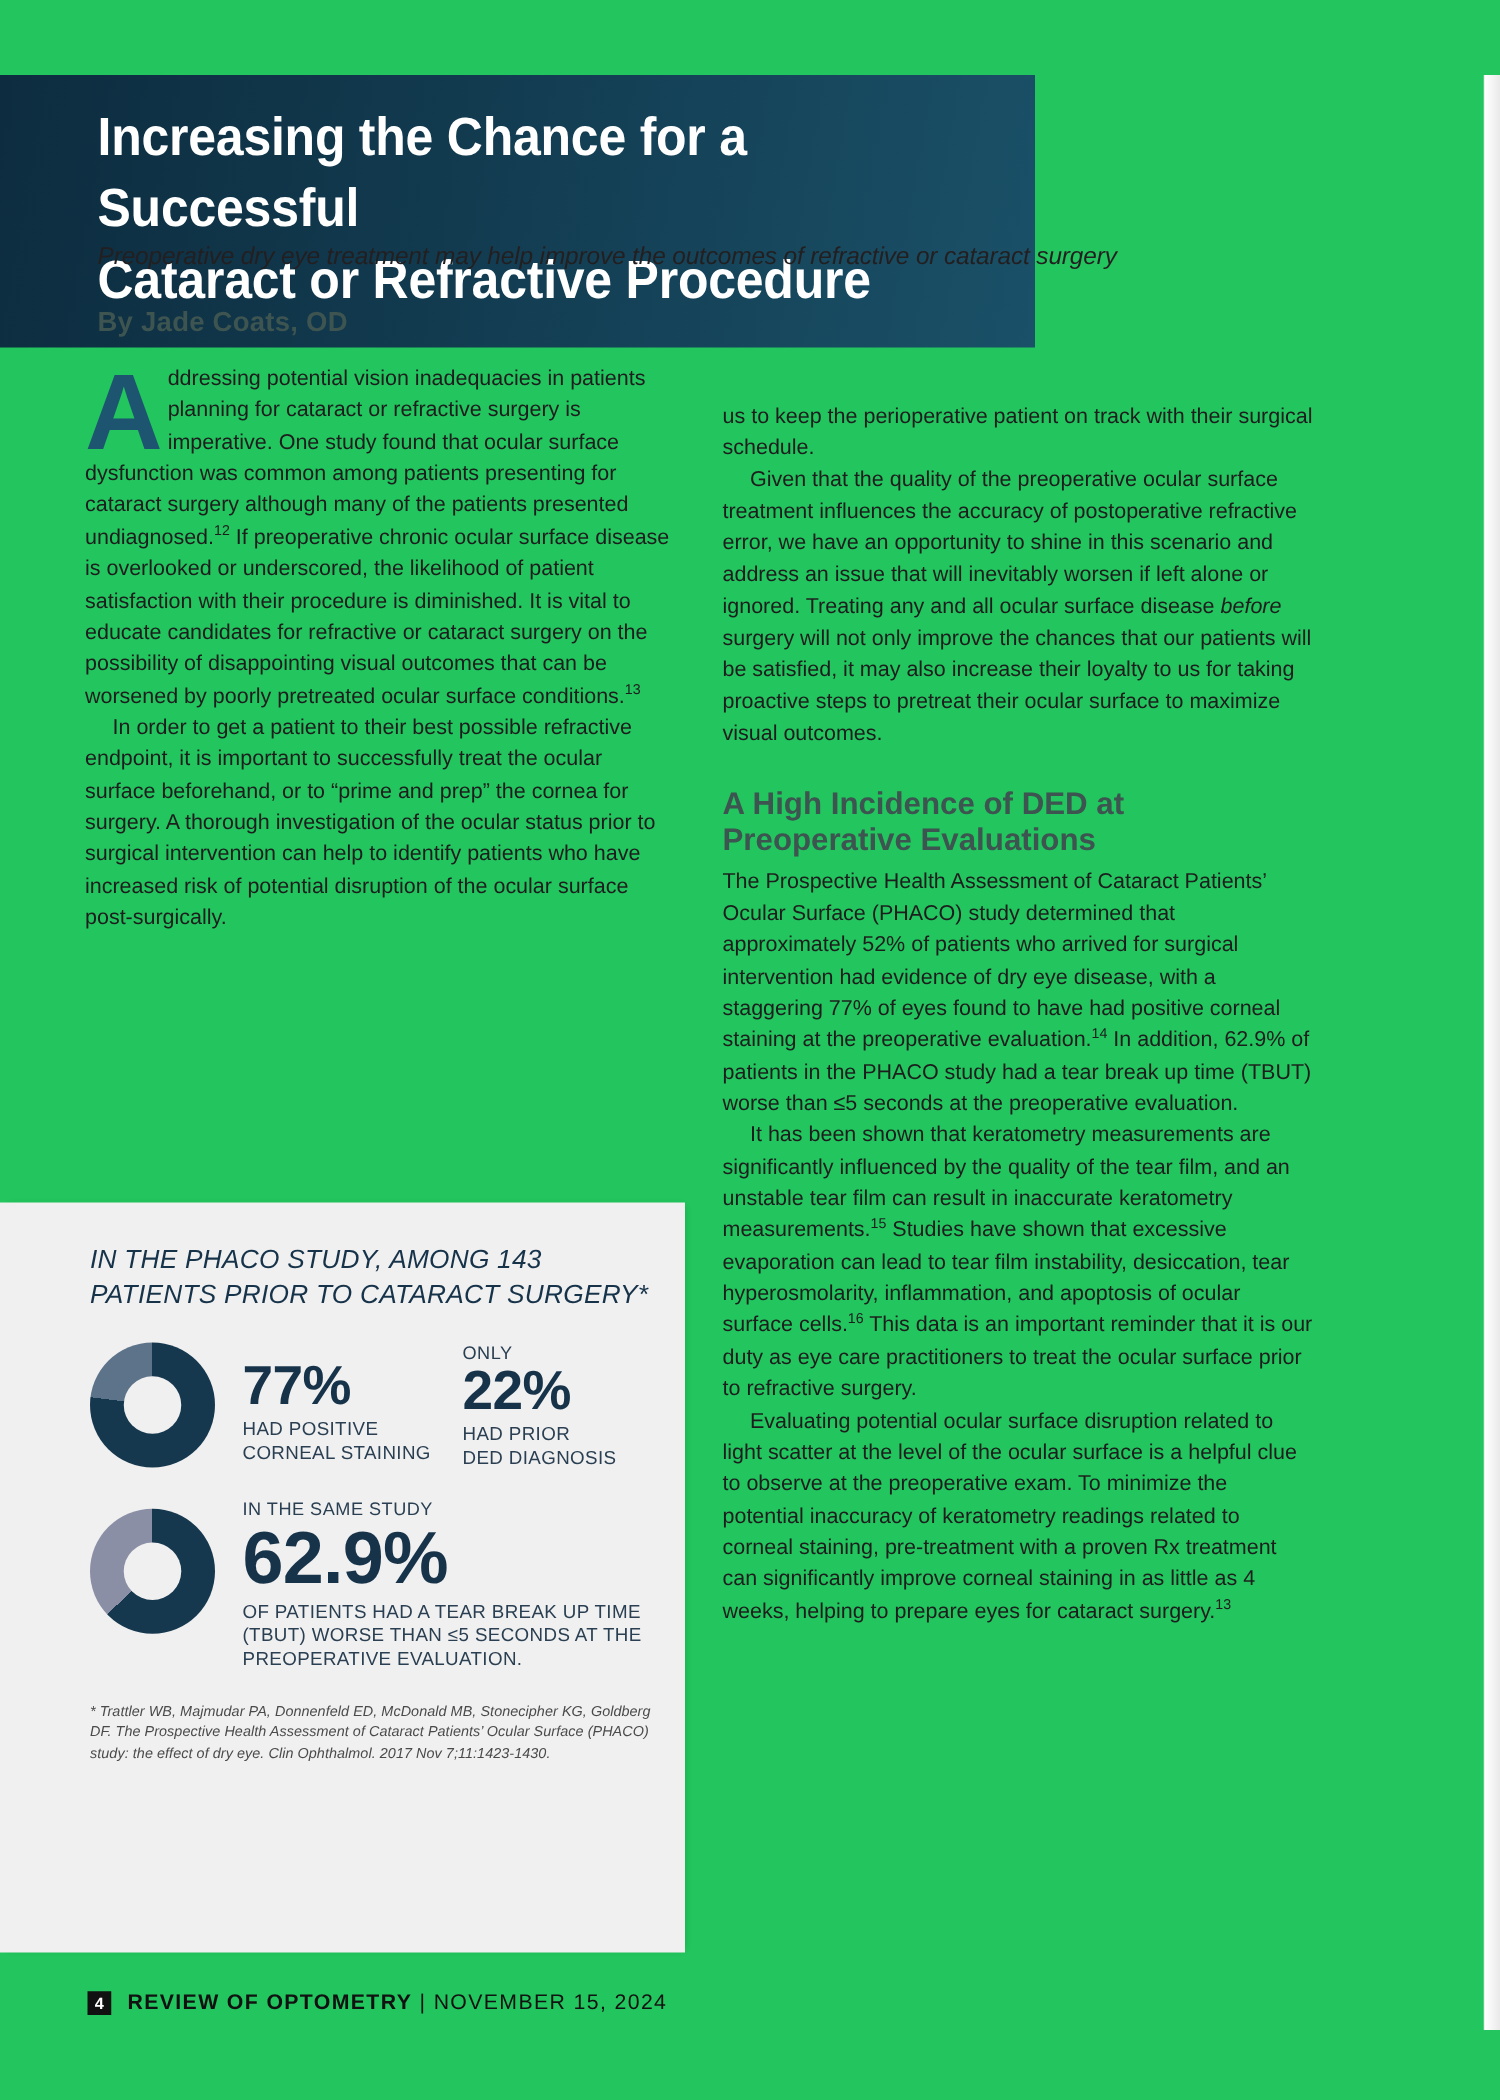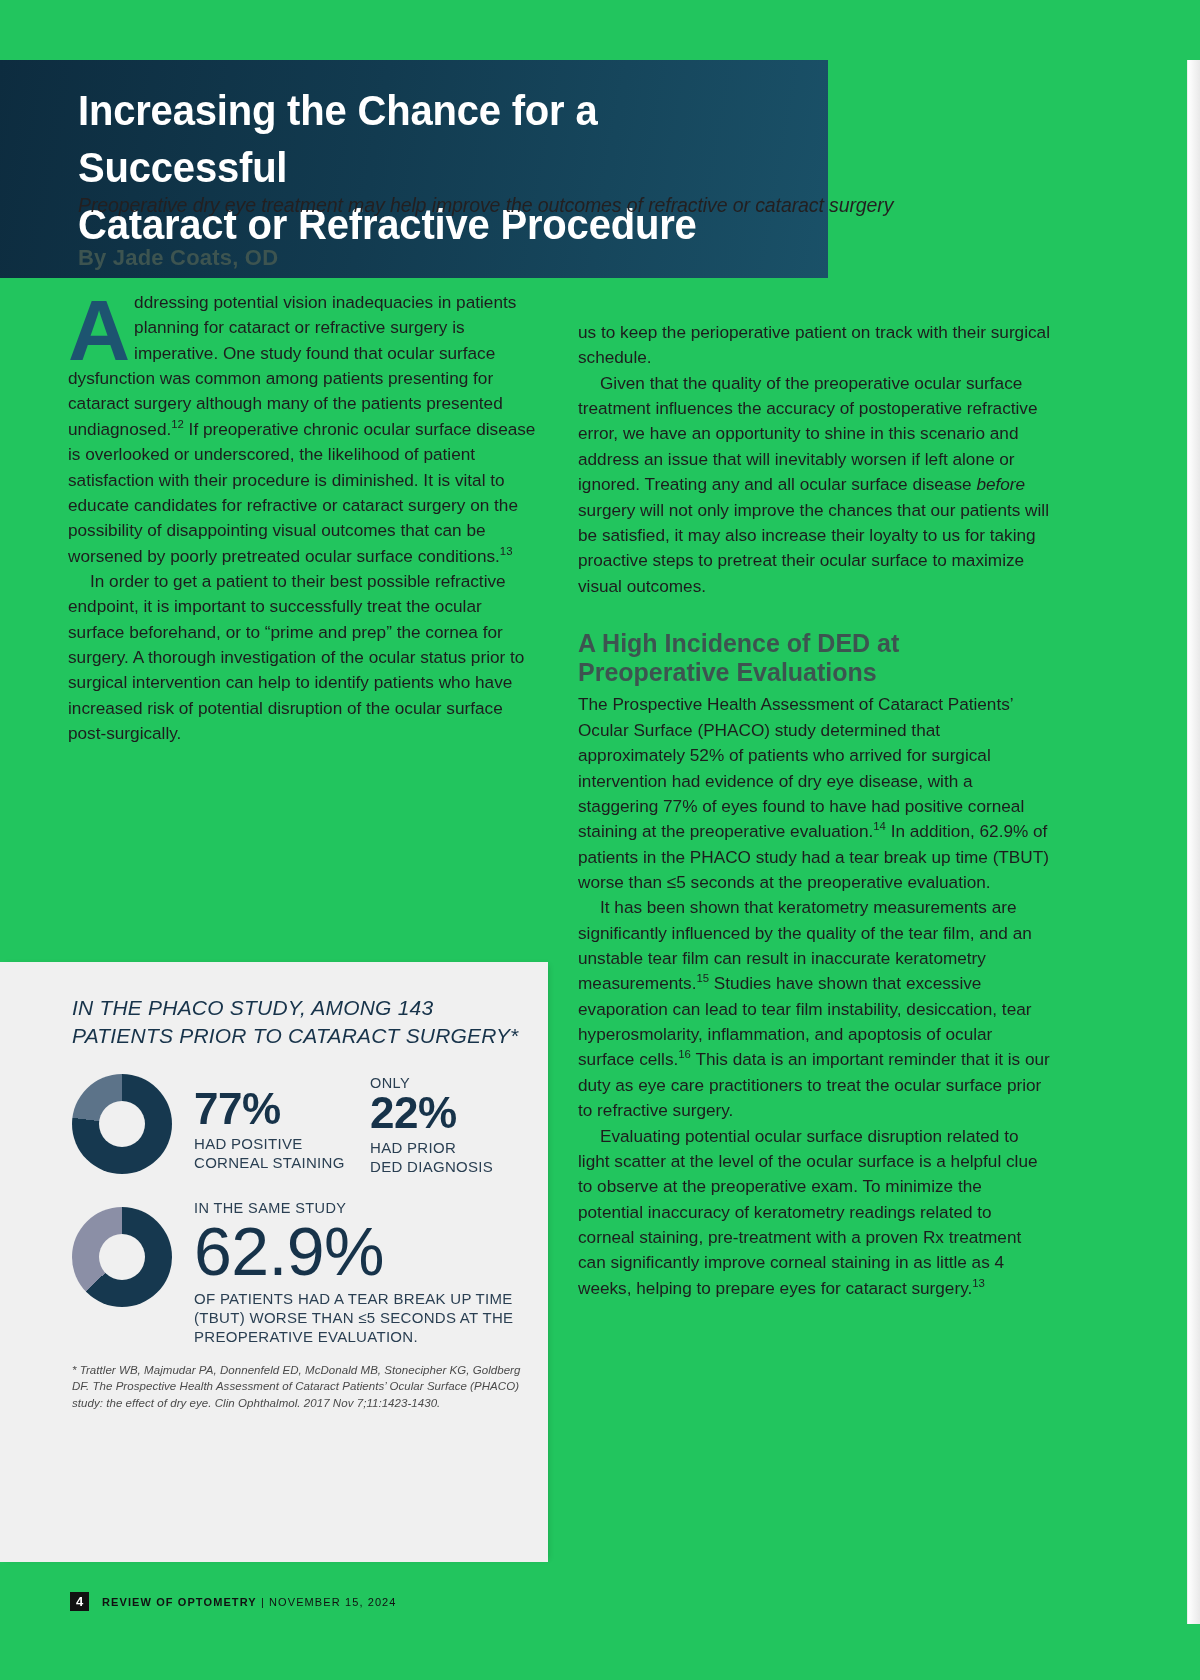--- a/index.html
+++ b/index.html
@@ -215,22 +215,22 @@
 
   .stat-row-2 {
     position: absolute;
     left: 72px;
     top: 245px;
     width: 470px;
   }
   .stat-c { position: absolute; left: 122px; top: -8px; }
   .stat-c .stat-figure-big {
     font-family: "Liberation Sans Narrow", "Liberation Sans", sans-serif;
-    font-weight: 400;
-    font-size: 68px;
+    font-weight: 700;
+    font-size: 59px;
     line-height: 1.0;
     color: #17334a;
     letter-spacing: -0.6px;
   }
 
   .footnote {
     position: absolute;
     left: 72px;
     top: 400px;
     width: 450px;
@@ -256,21 +256,21 @@
     color: #ffffff;
     font-weight: 700;
     font-size: 13px;
     width: 19px;
     height: 19px;
     display: flex;
     align-items: center;
     justify-content: center;
   }
   .footer-text {
-    font-size: 11px;
+    font-size: 17px;
     letter-spacing: 1.1px;
     color: #111111;
   }
   .footer-text .brand { font-weight: 700; }
   .footer-text .sep { font-weight: 400; }
 </style>
 </head>
 <body>
 
 <div id="page">

